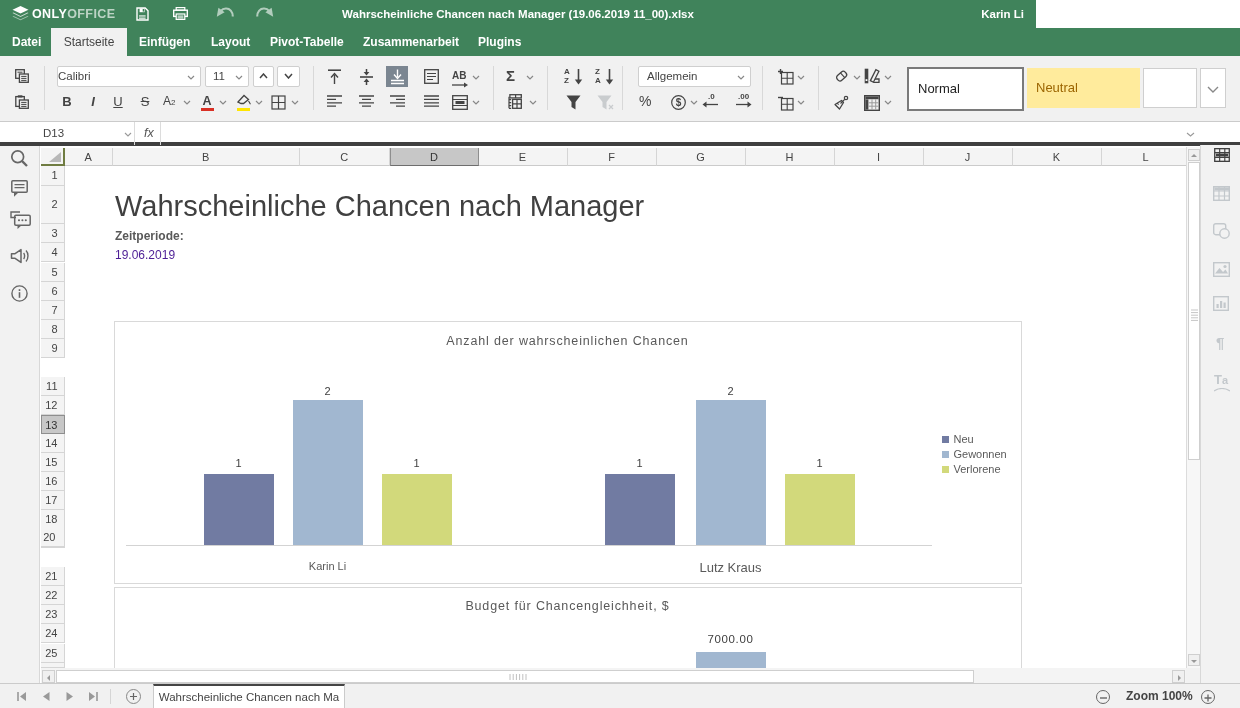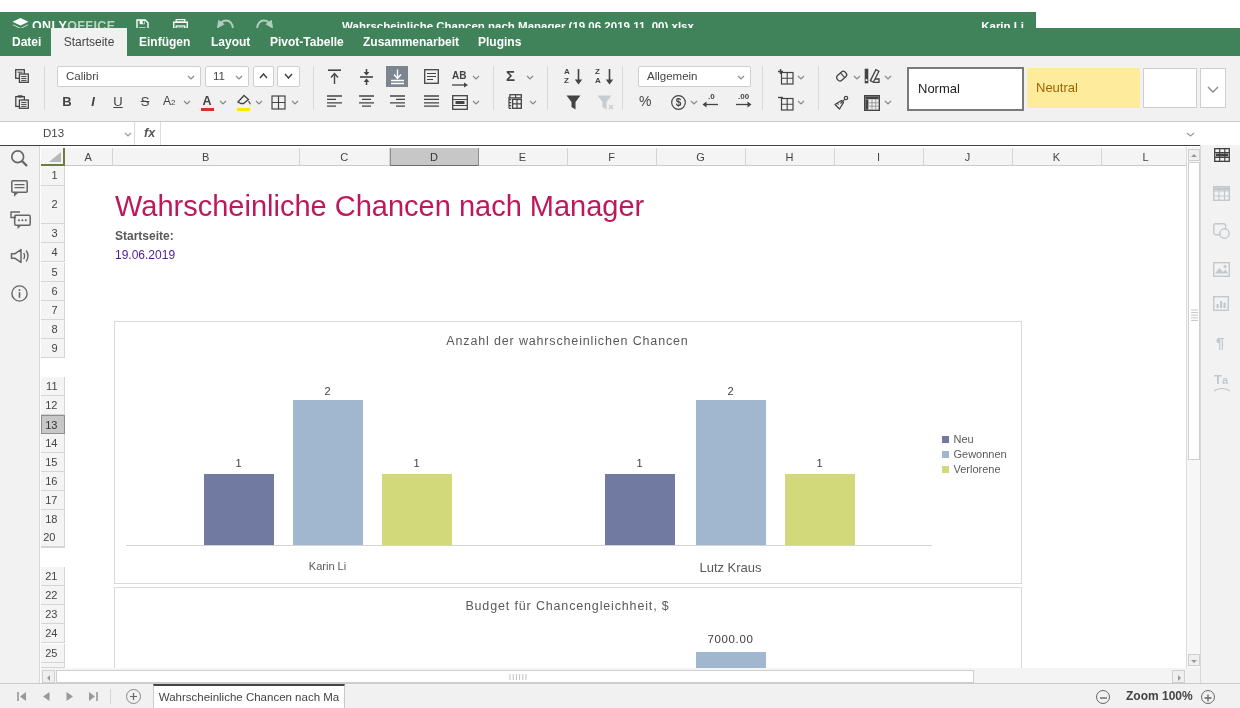--- a/index.html
+++ b/index.html
@@ -1,32 +1,32 @@
 <!DOCTYPE html>
 <html><head>
 <meta charset="utf-8">
 <style>
   * { margin:0; padding:0; box-sizing:border-box; }
   html,body { width:1240px; height:708px; overflow:hidden; }
   body { font-family:"Liberation Sans", sans-serif; position:relative; background:#fff; }
   .abs { position:absolute; }
   
-  #titlebar { left:0; top:0; width:1036px; height:28px; background:#40835b;margin-top:12px; }
+  #titlebar { left:0; top:0; width:1036px; height:28px; background:#40835b; }
   #tabbar   { left:0; top:28px; width:1240px; height:28px; background:#40835b; }
   .tab { position:absolute; top:0; height:28px; line-height:28px; color:#fff; font-size:12px; font-weight:bold; }
   #activetab { position:absolute; left:51px; top:0; width:76px; height:28px; background:#f1f1f1; color:#444; text-align:center; line-height:28px; font-size:12px; }
   #doctitle { position:absolute; left:0; right:0; top:0; height:28px; line-height:28px; text-align:center; color:#fff; font-size:11.5px; font-weight:bold; }
   #username { position:absolute; right:12px; top:0; height:28px; line-height:28px; color:#fff; font-size:11.5px; font-weight:bold; }
   
   #toolbar { left:0; top:56px; width:1240px; height:66px; background:#f1f1f1; border-bottom:1px solid #cbcbcb; }
   .vdiv { position:absolute; top:10px; height:44px; width:1px; background:#d8d8d8; }
   .combo { position:absolute; background:#fff; border:1px solid #cfcfcf; border-radius:2px; font-size:11.5px; color:#444; }
   .combo .cv { position:absolute; right:5px; top:8px; }
   
-  #fbar { left:0px; top:122px; width:1240px; height:24px; background:#fff; border-bottom:1px solid #404040; }
+  #fbar { left:0px; top:122px; width:1240px; height:24px; background:#fff; border-bottom:4px solid #404040; }
   
   #leftbar { left:0; top:146px; width:40px; height:537px; background:#f2f2f2; border-right:1px solid #d8d8d8; }
   
   #gridwrap { left:41px; top:147px; width:1145px; height:521px; background:#fff; overflow:hidden; }
   .colhdr { position:absolute; top:0.5px; height:18px; background:#f4f4f4; border-right:1px solid #d5d5d5; border-bottom:1px solid #cbcbcb; color:#444; font-size:11px; text-align:center; line-height:18px; }
   .rowhdr { position:absolute; left:0; width:23.5px; background:#f4f4f4; border-right:1px solid #d5d5d5; border-bottom:1px solid #d5d5d5; color:#444; font-size:11px; text-align:right; padding-right:6px; }
   
   #vscroll { left:1186px; top:147px; width:14px; height:521px; background:#f7f7f7; border-left:1px solid #dcdcdc; }
   #rightbar { left:1200px; top:145px; width:40px; height:538px; background:#f2f2f2; border-left:1px solid #d8d8d8; }
   
@@ -98,21 +98,21 @@
       <path d="M6.2 7.4 h5.3 M6.2 9.4 h5.3 M6.2 11.4 h5.3" stroke="#444" stroke-width="1"></path>
     </svg>
     <svg class="abs" style="left:15px;top:39px" width="14" height="14" viewBox="0 0 14 14">
       <rect x="0.8" y="1.6" width="8.5" height="9.8" fill="#f1f1f1" stroke="#444" stroke-width="1.3"></rect>
       <rect x="2.8" y="0.3" width="4.6" height="2.2" fill="#444"></rect>
       <rect x="4.4" y="5" width="8.9" height="8.3" fill="#f1f1f1" stroke="#444" stroke-width="1.3"></rect>
       <path d="M6.2 7.4 h5.3 M6.2 9.4 h5.3 M6.2 11.4 h5.3" stroke="#444" stroke-width="1"></path>
     </svg>
     <div class="vdiv" style="left:44px"></div>
 
-    <div class="combo" style="left:57px;top:10px;width:144px;height:21px;line-height:19px;padding-left:8px">Calibri<svg class="cv" width="8" height="5" viewBox="0 0 8 5">
+    <div class="combo" style="left:57px;top:10px;width:144px;height:21px;line-height:19px;">Calibri<svg class="cv" width="8" height="5" viewBox="0 0 8 5">
         <path d="M1 1 L4 4 L7 1" fill="none" stroke="#888" stroke-width="1.2"></path>
       </svg></div>
     <div class="combo" style="left:205px;top:10px;width:44px;height:21px;line-height:19px;padding-left:7px">11<svg class="cv" width="8" height="5" viewBox="0 0 8 5">
         <path d="M1 1 L4 4 L7 1" fill="none" stroke="#888" stroke-width="1.2"></path>
       </svg></div>
     <div class="combo" style="left:253px;top:10px;width:21px;height:21px">
       <svg style="margin:6px auto 0" width="9" height="6" viewBox="0 0 9 6">
         <path d="M1 5 L4.5 1 L8 5" fill="none" stroke="#444" stroke-width="1.5"></path>
       </svg>
     </div>
@@ -323,21 +323,21 @@
         <path d="M1 1 L6 6 L11 1" fill="none" stroke="#888" stroke-width="1.4"></path>
       </svg>
     </div>
   </div>
   <div class="abs" id="fbar">
     <div class="abs" style="left:43px;top:0;height:23px;line-height:23px;font-size:11.5px;color:#444">D13</div>
     <svg class="abs" style="left:124px;top:10px" width="8" height="5" viewBox="0 0 8 5">
       <path d="M1 1 L4 4 L7 1" fill="none" stroke="#999" stroke-width="1.1"></path>
     </svg>
     <div class="abs" style="left:134px;top:0;width:1px;height:23px;background:#dcdcdc"></div>
-    <div class="abs" style="left:144px;top:0;height:23px;line-height:23px;font-size:12.5px;font-style:italic;font-weight:bold;color:#555">fx</div>
+    <div class="abs" style="left:144px;top:0;height:23px;line-height:23px;font-size:12.5px;font-style:italic;font-weight:normal;color:#555">fx</div>
     <div class="abs" style="left:160px;top:0;width:1px;height:23px;background:#dcdcdc"></div>
     <svg class="abs" style="left:1186px;top:10px" width="9" height="5" viewBox="0 0 9 5">
       <path d="M1 1 L4.5 4 L8 1" fill="none" stroke="#999" stroke-width="1.1"></path>
     </svg>
   </div>
   <div class="abs" id="leftbar">
 
     <svg class="abs" style="left:10px;top:3px" width="19" height="19" viewBox="0 0 19 19">
       <circle cx="7.7" cy="7.7" r="5.9" fill="none" stroke="#666" stroke-width="1.7"></circle>
       <path d="M12.1 12.1 L17 17" stroke="#666" stroke-width="2.3"></path>
@@ -413,22 +413,22 @@
       <div class="rowhdr" style="top:477.45px;height:19.05px;line-height:18.05px;">24</div>
       <div class="rowhdr" style="top:496.5px;height:19.05px;line-height:18.05px;">25</div>
       <div class="rowhdr" style="top:515.55px;height:5.45px;line-height:18.05px;"></div>
     </div>
 
     <div class="abs" style="left:0;top:0.5px;width:23.5px;height:18px;background:#f4f4f4;border-right:2px solid #6f7c41;border-bottom:2px solid #6f7c41"></div>
     <svg class="abs" style="left:8px;top:5px" width="12" height="10" viewBox="0 0 12 10">
       <path d="M12 0 V10 H0 Z" fill="#b8b8b8"></path>
     </svg>
 
-    <div class="abs" style="left:74px;top:43px;font-size:29px;color:#be185d">Wahrscheinliche Chancen nach Manager</div>
-    <div class="abs" style="left:74px;top:82px;font-size:12px;font-weight:bold;color:#595959">Startseite:</div>
+    <div class="abs" style="left:74px;top:43px;font-size:29px;color:#404040">Wahrscheinliche Chancen nach Manager</div>
+    <div class="abs" style="left:74px;top:82px;font-size:12px;font-weight:bold;color:#595959">Zeitperiode:</div>
     <div class="abs" style="left:74px;top:101px;font-size:12px;color:#4c1d95">19.06.2019</div>
 
     <div class="abs" style="left:72.5px;top:174px;width:908px;height:263px;background:#fff;border:1px solid #d9d9d9">
       <div class="abs" style="left:0;top:12px;width:100%;text-align:center;font-size:12.5px;letter-spacing:0.85px;color:#595959">Anzahl der wahrscheinlichen Chancen</div>
       <div class="abs" style="left:11px;top:223px;width:806px;height:1px;background:#d3d3d3"></div>
 
       <div class="abs" style="left:89px;top:152px;width:70px;height:71px;background:#717ba2"></div>
       <div class="abs" style="left:178px;top:78px;width:70px;height:145px;background:#a1b7d0"></div>
       <div class="abs" style="left:267px;top:152px;width:70px;height:71px;background:#d2d97b"></div>
       <div class="abs" style="left:89px;top:135px;width:70px;text-align:center;font-size:11px;color:#404040">1</div>

